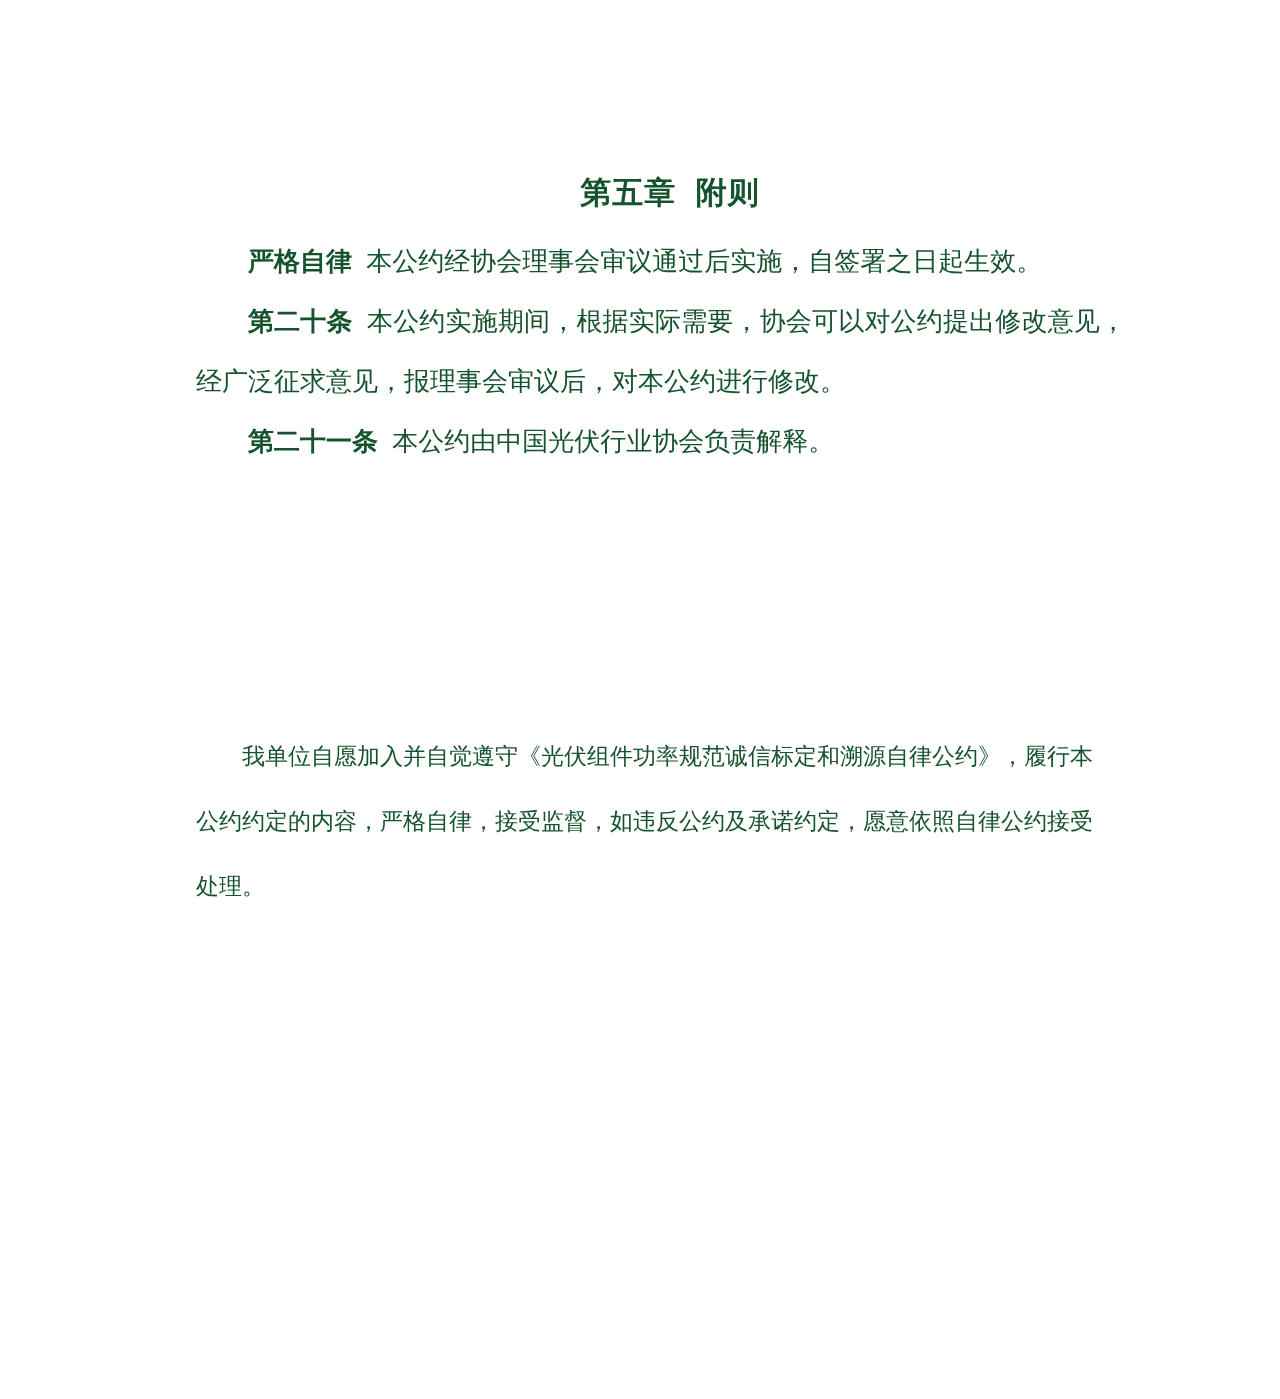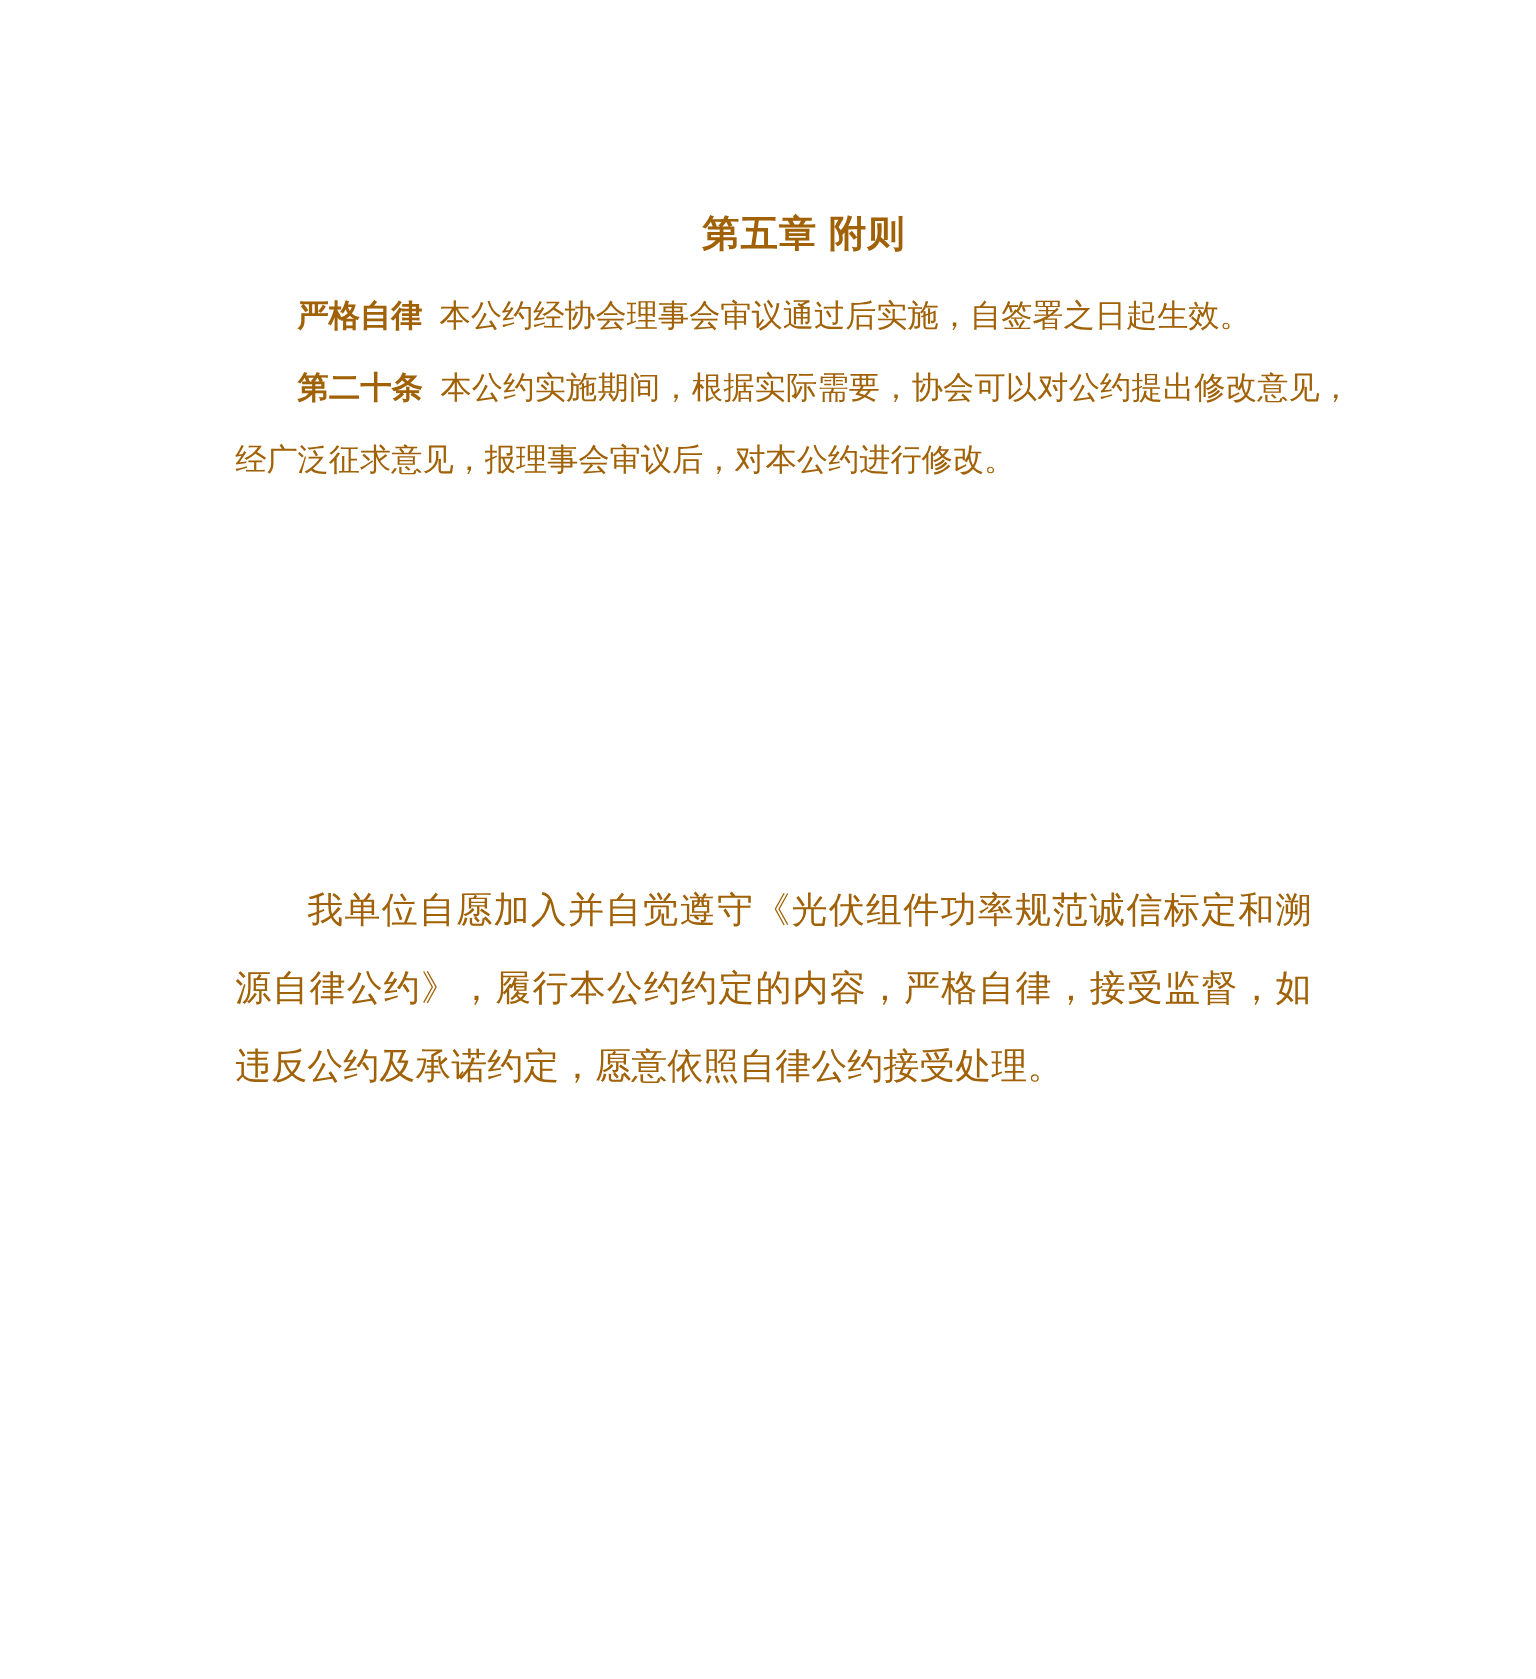--- a/index.html
+++ b/index.html
@@ -5,22 +5,22 @@
   html, body {
     margin: 0;
     padding: 0;
     background: #ffffff;
   }
   .page {
     position: relative;
     width: 1280px;
     height: 1151px;
     background: #ffffff;
-    color: #a16207;
-    font-family: Liberation Sans, sans-serif;
+    color: #14532d;
+    font-family: Liberation Mono, monospace;
     overflow: hidden;
   }
   .title {
     position: absolute;
     top: 173px;
     left: 60px;
     right: 0;
     margin: 0;
     text-align: center;
     font-size: 31px;
@@ -44,21 +44,21 @@
   .term {
     font-weight: 700;
     margin-right: 0.55em;
   }
   .pledge {
     position: absolute;
     top: 726px;
     left: 196px;
     width: 897px;
     margin: 0;
-    font-size: 30px;
+    font-size: 23px;
     line-height: 65px;
     text-align: justify;
     text-indent: 2em;
   }
   .stamp-row {
     position: absolute;
     top: 1172px;
     left: 740px;
     font-size: 36px;
     line-height: 38px;
@@ -89,20 +89,23 @@
 
   <h1 class="title">第五章 附则</h1>
 
   <div class="articles">
     <p>
       <span class="term">严格自律</span><span>本公约经协会理事会审议通过后实施，自签署之日起生效。</span>
     </p>
     <p>
       <span class="term">第二十条</span><span>本公约实施期间，根据实际需要，协会可以对公约提出修改意见，经广泛征求意见，报理事会审议后，对本公约进行修改。</span>
     </p>
+    <p>
+      <span class="term">第二十一条</span><span>本公约由中国光伏行业协会负责解释。</span>
+    </p>
   </div>
 
   <p class="pledge">我单位自愿加入并自觉遵守《光伏组件功率规范诚信标定和溯源自律公约》，履行本公约约定的内容，严格自律，接受监督，如违反公约及承诺约定，愿意依照自律公约接受处理。</p>
 
   <div class="stamp-row">
     <span>单位盖章:</span><span class="blank-line"></span>
   </div>
 
   <div class="date-row">
     <span>年</span>

